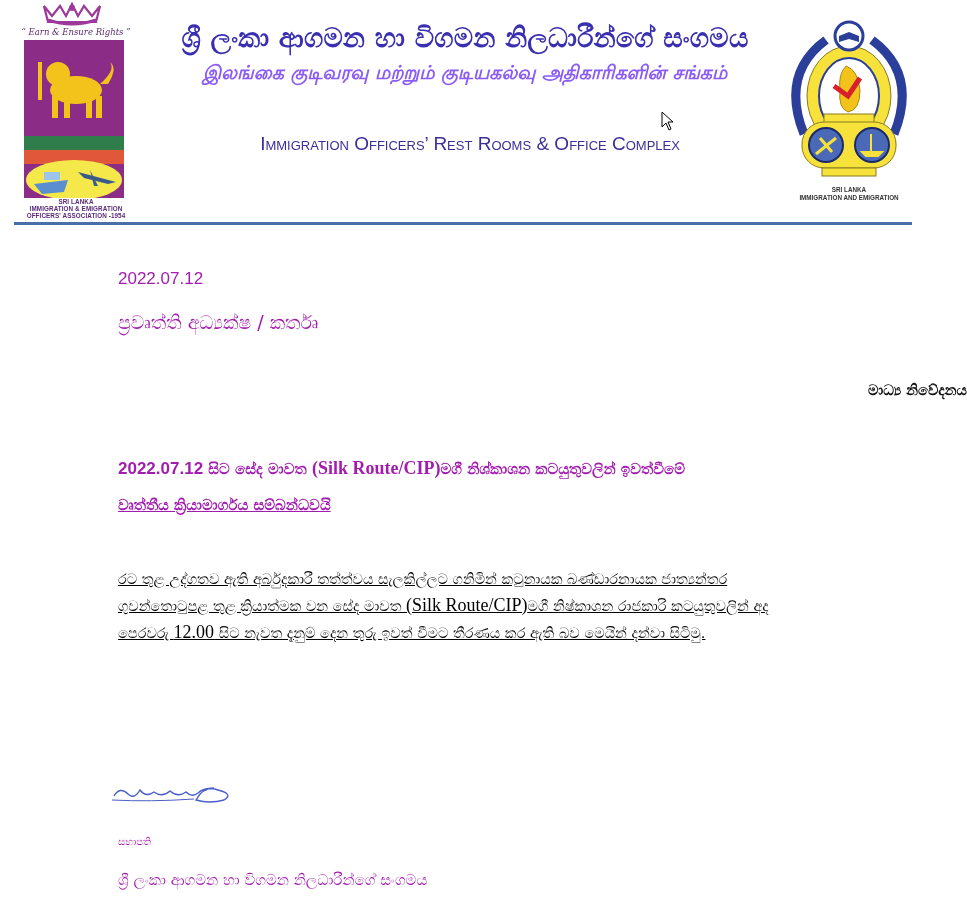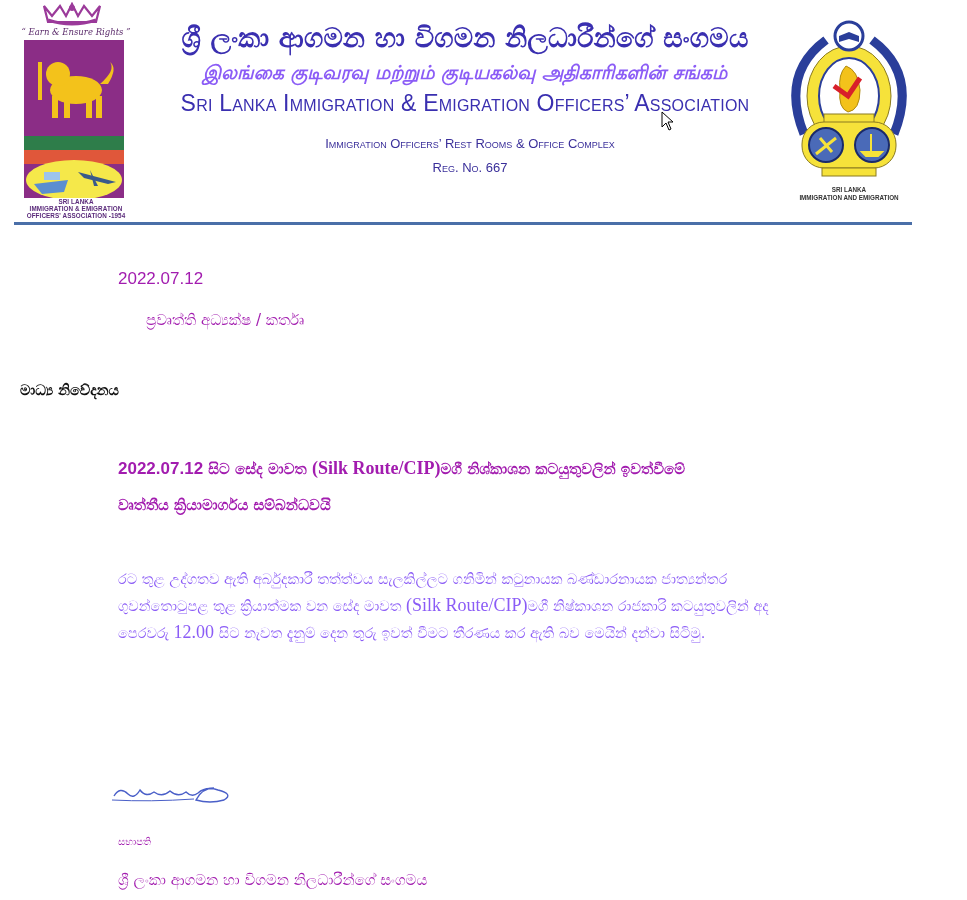--- a/index.html
+++ b/index.html
@@ -12,39 +12,39 @@
     .crown { position: absolute; left: 26px; top: 0; width: 64px; height: 24px; }
     .motto { position: absolute; left: 0; top: 25px; width: 124px; text-align: center; font-family: "DejaVu Serif", serif; font-style: italic; font-size: 8.5px; color: #5a2a6a; white-space: nowrap; }
     .flag { position: absolute; left: 10px; top: 38px; width: 100px; height: 158px; }
     .left-logo-caption { position: absolute; left: 0; top: 196px; width: 124px; text-align: center; font-family: "Liberation Sans", sans-serif; font-weight: bold; font-size: 6.3px; line-height: 7px; color: #5a2a7a; letter-spacing: 0.1px; }
 
     .title-block { position: absolute; left: 140px; top: 18px; width: 650px; text-align: center; color: #3a30a8; }
     .title-si { font-family: "DejaVu Sans", sans-serif; font-size: 27px; line-height: 40px; font-weight: bold; color: #3a2fb0; letter-spacing: 0.2px; white-space: nowrap; }
     .title-ta { font-family: "DejaVu Sans", sans-serif; font-size: 19px; line-height: 28px; font-weight: bold; font-style: italic; color: #8b5cf6; white-space: nowrap; }
     .title-en { font-family: "Liberation Sans", sans-serif; font-size: 23px; line-height: 34px; color: #3a2fb0; font-variant: small-caps; white-space: nowrap; letter-spacing: 0.2px; }
 
-    .address-block { position: absolute; left: 260px; top: 132px; width: 420px; text-align: center; font-family: "Liberation Sans", sans-serif; font-variant: small-caps; color: #3a2f9a; font-size: 13px; line-height: 23.5px; }
+    .address-block { position: absolute; left: 260px; top: 132px; width: 420px; text-align: center; font-family: "Liberation Sans", sans-serif; font-variant: small-caps; color: #3a2f9a; font-size: 19px; line-height: 23.5px; }
 
     .right-logo { position: absolute; left: 786px; top: 14px; width: 126px; height: 196px; }
     .right-logo-caption { position: absolute; left: 0; top: 172px; width: 126px; text-align: center; font-family: "Liberation Sans", sans-serif; font-weight: bold; font-size: 6.3px; line-height: 7.5px; color: #333; }
 
     .header-rule { position: absolute; left: 14px; top: 222px; width: 898px; height: 3px; background: #4a6fa8; }
 
     
     .doc-text { position: absolute; left: 118px; font-family: "DejaVu Sans", sans-serif; color: #a21caf; white-space: nowrap; }
     .date { top: 269px; font-family: "Liberation Sans", sans-serif; font-size: 17px; }
-    .recipient { top: 311px; font-size: 15px; margin-left: 28px; }
-    .subject-heading { position: absolute; top: 382px; left: 0; width: 967px; text-align: left; padding-left: 20px; box-sizing: border-box; font-size: 14.5px; font-weight: bold; font-family: "DejaVu Sans", sans-serif; }
+    .recipient { top: 311px; font-size: 19px; }
+    .subject-heading { position: absolute; top: 382px; left: 0; width: 967px; text-align: right; padding-left: 20px; box-sizing: border-box; font-size: 14.5px; font-weight: bold; font-family: "DejaVu Sans", sans-serif; }
     .subject-line { font-size: 15px; font-weight: bold; }
     .subject-line .latin-bold { font-family: "Liberation Sans", sans-serif; font-size: 17px; font-weight: bold; }
     .subject-line .latin-serif { font-family: "Liberation Serif", serif; font-size: 18px; font-weight: bold; }
     .subject-1 { top: 458px; }
-    .subject-2 { top: 496px; }
+    .subject-2 { top: 496px; text-decoration: underline; }
 
-    .body-para { position: absolute; left: 118px; top: 566px; width: 700px; font-family: "DejaVu Sans", sans-serif; font-size: 14.5px; line-height: 26px; color: #8b5cf6; }
+    .body-para { position: absolute; left: 118px; top: 566px; width: 700px; font-family: "DejaVu Sans", sans-serif; font-size: 14.5px; line-height: 26px; color: #000000; text-decoration: underline; }
     .body-para .latin-serif { font-family: "Liberation Serif", serif; font-size: 18px; }
 
     .signature { position: absolute; left: 110px; top: 782px; width: 126px; height: 24px; }
     .signer-title { top: 836px; font-size: 10px; }
     .signer-org { top: 871px; font-size: 15px; }
 
     
     .cursor { position: absolute; left: 661px; top: 111px; width: 14px; height: 20px; }
   </style>
 </head>
@@ -85,26 +85,24 @@
     <div class="left-logo-caption">
       <div>SRI LANKA</div>
       <div>IMMIGRATION &amp; EMIGRATION</div>
       <div>OFFICERS' ASSOCIATION -1954</div>
     </div>
   </div>
 
   <div class="title-block">
     <div class="title-si">ශ්‍රී ලංකා ආගමන හා විගමන නිලධාරීන්ගේ සංගමය</div>
     <div class="title-ta">இலங்கை குடிவரவு மற்றும் குடியகல்வு அதிகாரிகளின் சங்கம்</div>
-    <div class="title-en">Sri Lanka Immigration &amp; Emigration Officers’ Association</div>
   </div>
 
   <div class="address-block">
     <div>Immigration Officers’ Rest Rooms &amp; Office Complex</div>
-    <div>Reg. No. 667</div>
   </div>
 
   <div class="right-logo">
     <svg width="126" height="170" viewBox="0 0 126 170">
 
       <path d="M18 120 Q-6 60 40 26" fill="none" stroke="#2a3e9a" stroke-width="9"></path>
       <path d="M108 120 Q132 60 86 26" fill="none" stroke="#2a3e9a" stroke-width="9"></path>
 
       <ellipse cx="63" cy="82" rx="42" ry="50" fill="#f6e23a" stroke="#8a7a20" stroke-width="1"></ellipse>
       <ellipse cx="63" cy="82" rx="30" ry="38" fill="#ffffff" stroke="#2a3e9a" stroke-width="2"></ellipse>

